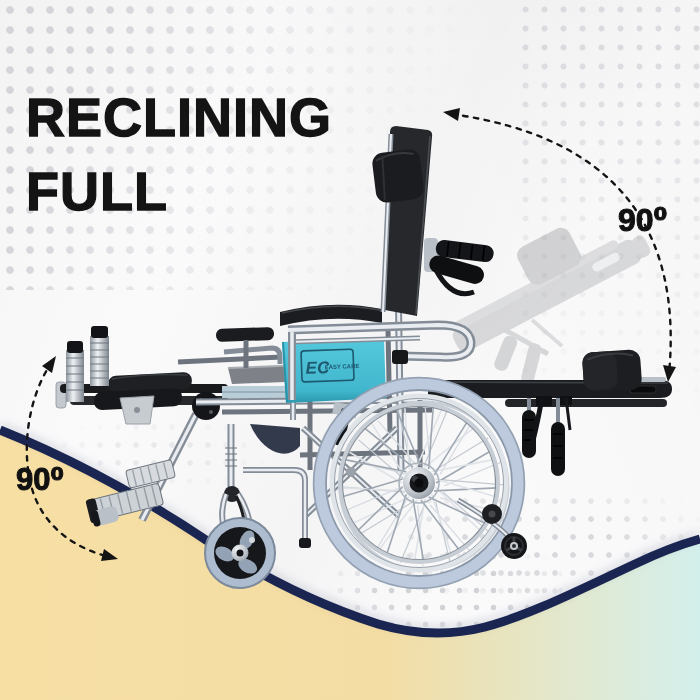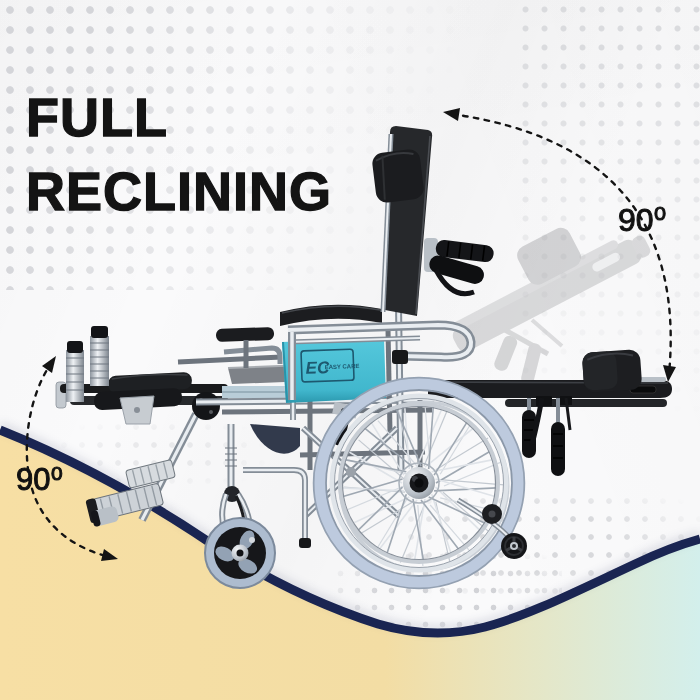--- a/index.html
+++ b/index.html
@@ -52,21 +52,21 @@
     background-size:18px 18px;
     -webkit-mask-image:radial-gradient(ellipse at 50% 50%,#000 30%,transparent 80%);
     mask-image:radial-gradient(ellipse at 50% 50%,#000 30%,transparent 80%);
   }
   .title{
     position:absolute;left:26px;top:80px;z-index:6;
     font-size:54px;line-height:74px;font-weight:800;letter-spacing:1px;
     color:#141414;-webkit-text-stroke:1.3px #141414;
   }
   .angle-label{
-    position:absolute;z-index:7;font-weight:400;color:#111;
+    position:absolute;z-index:7;font-weight:700;color:#111;
     -webkit-text-stroke:1px #111;line-height:1;
   }
   .angle-right{left:618px;top:204px;font-size:32px;}
   .angle-left{left:16px;top:464px;font-size:31px;}
   svg{position:absolute;left:0;top:0;}
   .wave-stroke{filter:drop-shadow(0 -4px 4px rgba(26,37,82,.12));}
   .tube-d{fill:none;stroke:#848d97;}
   .tube-l{fill:none;stroke:#e9edf1;}
   .tube-k{fill:none;stroke:#6d747d;}
   .arc{fill:none;stroke:#141414;stroke-width:2.4;stroke-dasharray:4.5 6.5;stroke-linecap:round;}
@@ -382,20 +382,20 @@
       <polygon points="668,382 676,367 663,365" fill="#141414"></polygon>
     </g>
     <g>
       <path class="arc" d="M52,362 C28,396 20,452 33,492 C45,528 76,549 110,557"></path>
       <polygon points="56,356 52,373 42,366" fill="#141414"></polygon>
       <polygon points="118,559 101,561 104,549" fill="#141414"></polygon>
     </g>
   </svg>
 
   <div class="title">
+    <div>RECLINING</div>
     <div>FULL</div>
-    <div>RECLINING</div>
   </div>
 
   <div class="angle-label angle-right">90⁰</div>
   <div class="angle-label angle-left">90⁰</div>
 
 </div>
 
 </body></html>

